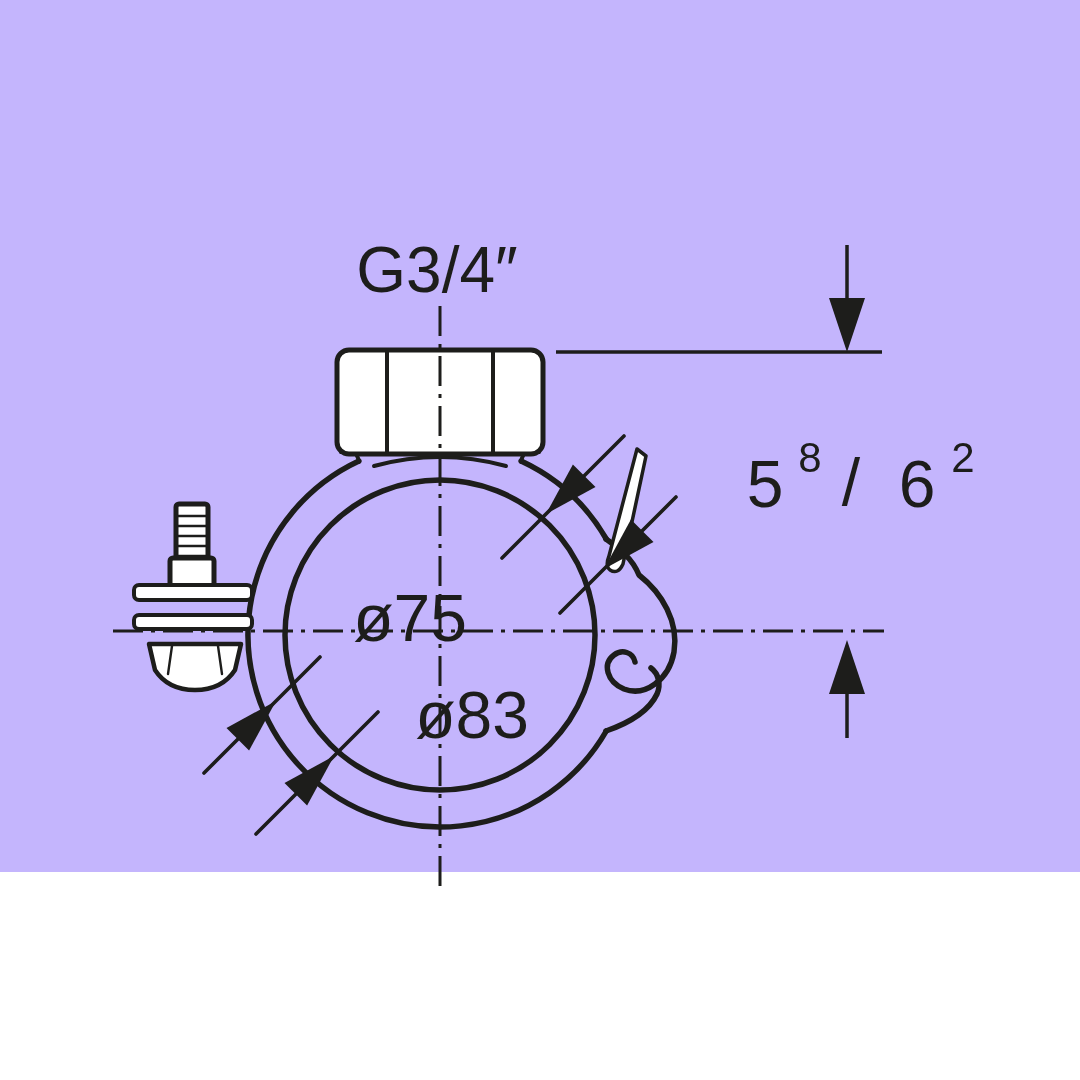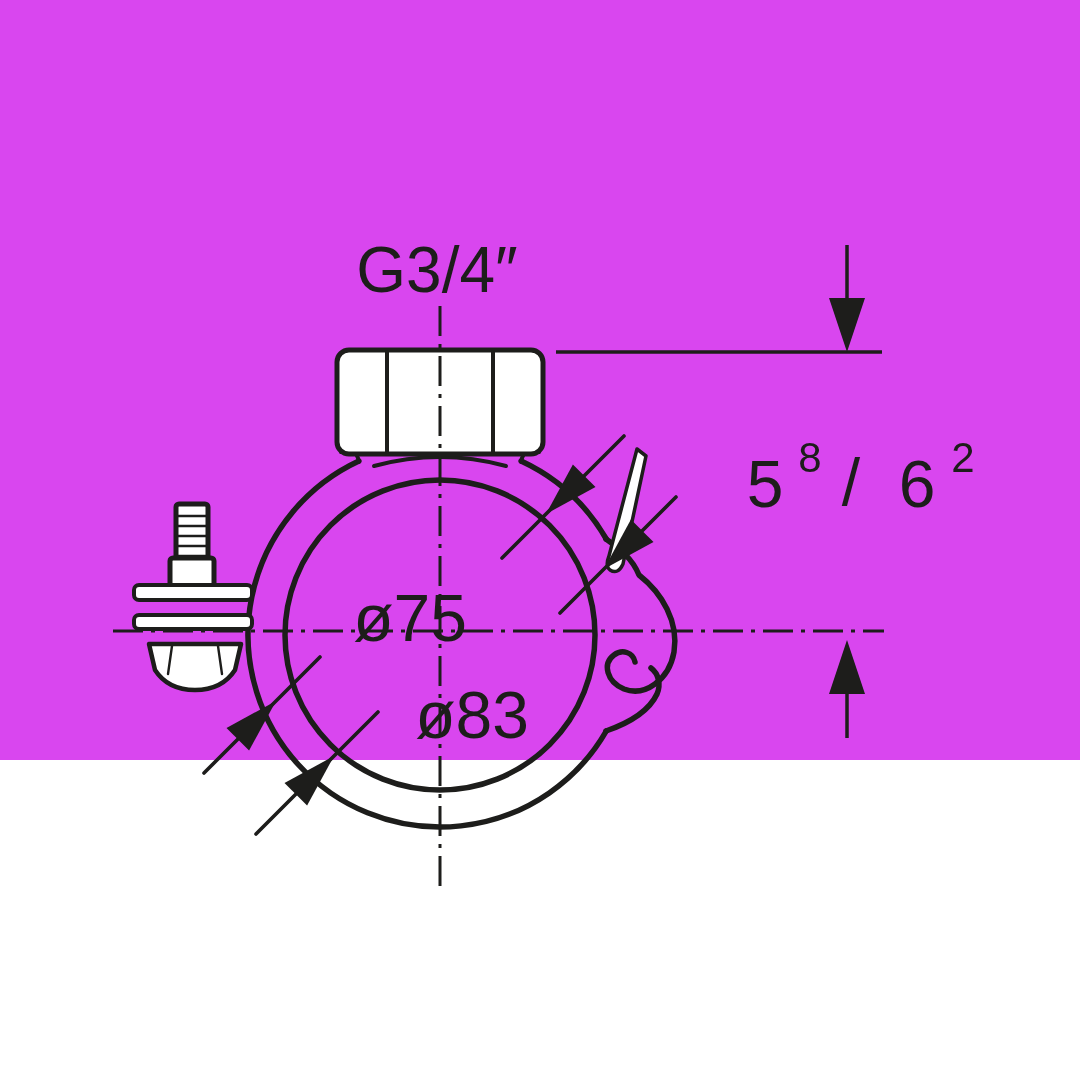--- a/index.html
+++ b/index.html
@@ -6,22 +6,22 @@
     margin: 0;
     padding: 0;
     background: #ffffff;
     width: 1080px;
     height: 1080px;
     overflow: hidden;
   }
   .drawing-wrap {
     position: relative;
     width: 1080px;
-    height: 760px;
-    background: #d946ef;
+    height: 872px;
+    background: #c4b5fd;
   }
   svg { display: block; }
 
   
   .ol   { fill: none; stroke: #1d1d1b; stroke-width: 5.5; stroke-linecap: round; stroke-linejoin: round; }
   .ol-w { fill: #ffffff; stroke: #1d1d1b; stroke-width: 5; stroke-linejoin: round; }
   .ol2  { fill: none; stroke: #1d1d1b; stroke-width: 4; stroke-linecap: round; stroke-linejoin: round; }
   .thin { fill: none; stroke: #1d1d1b; stroke-width: 2.4; stroke-linecap: round; }
   .dim  { fill: none; stroke: #1d1d1b; stroke-width: 3.5; stroke-linecap: butt; }
   .lead { fill: none; stroke: #1d1d1b; stroke-width: 3.6; stroke-linecap: round; }

